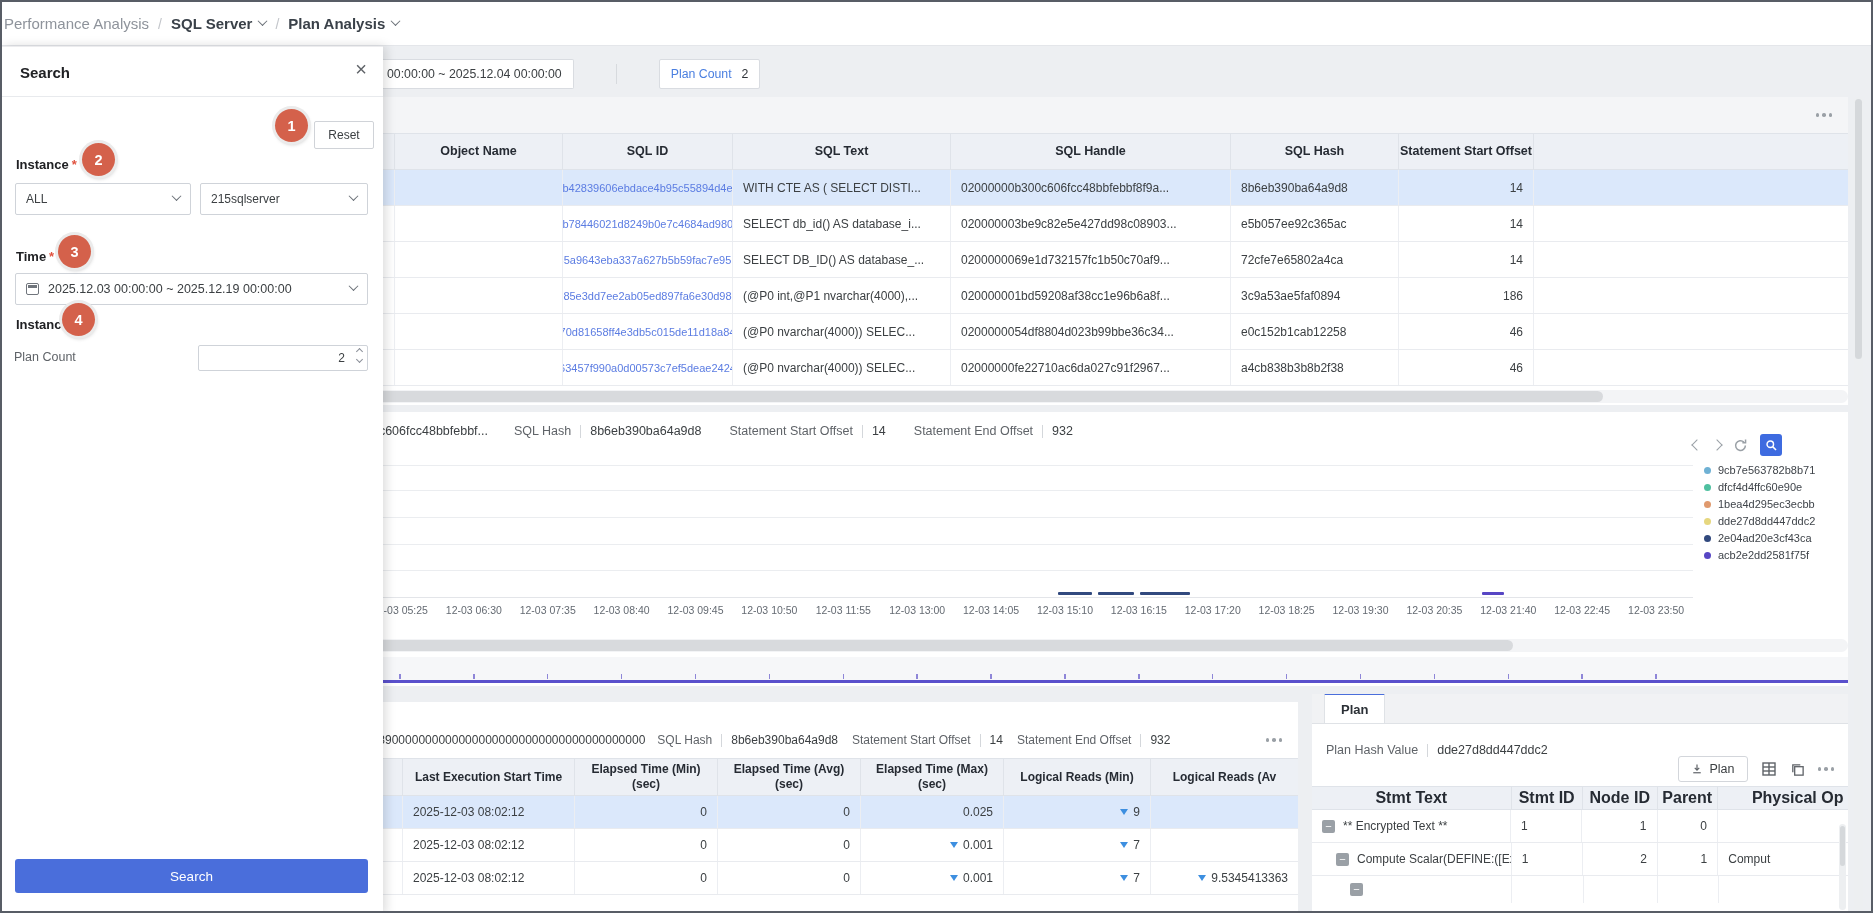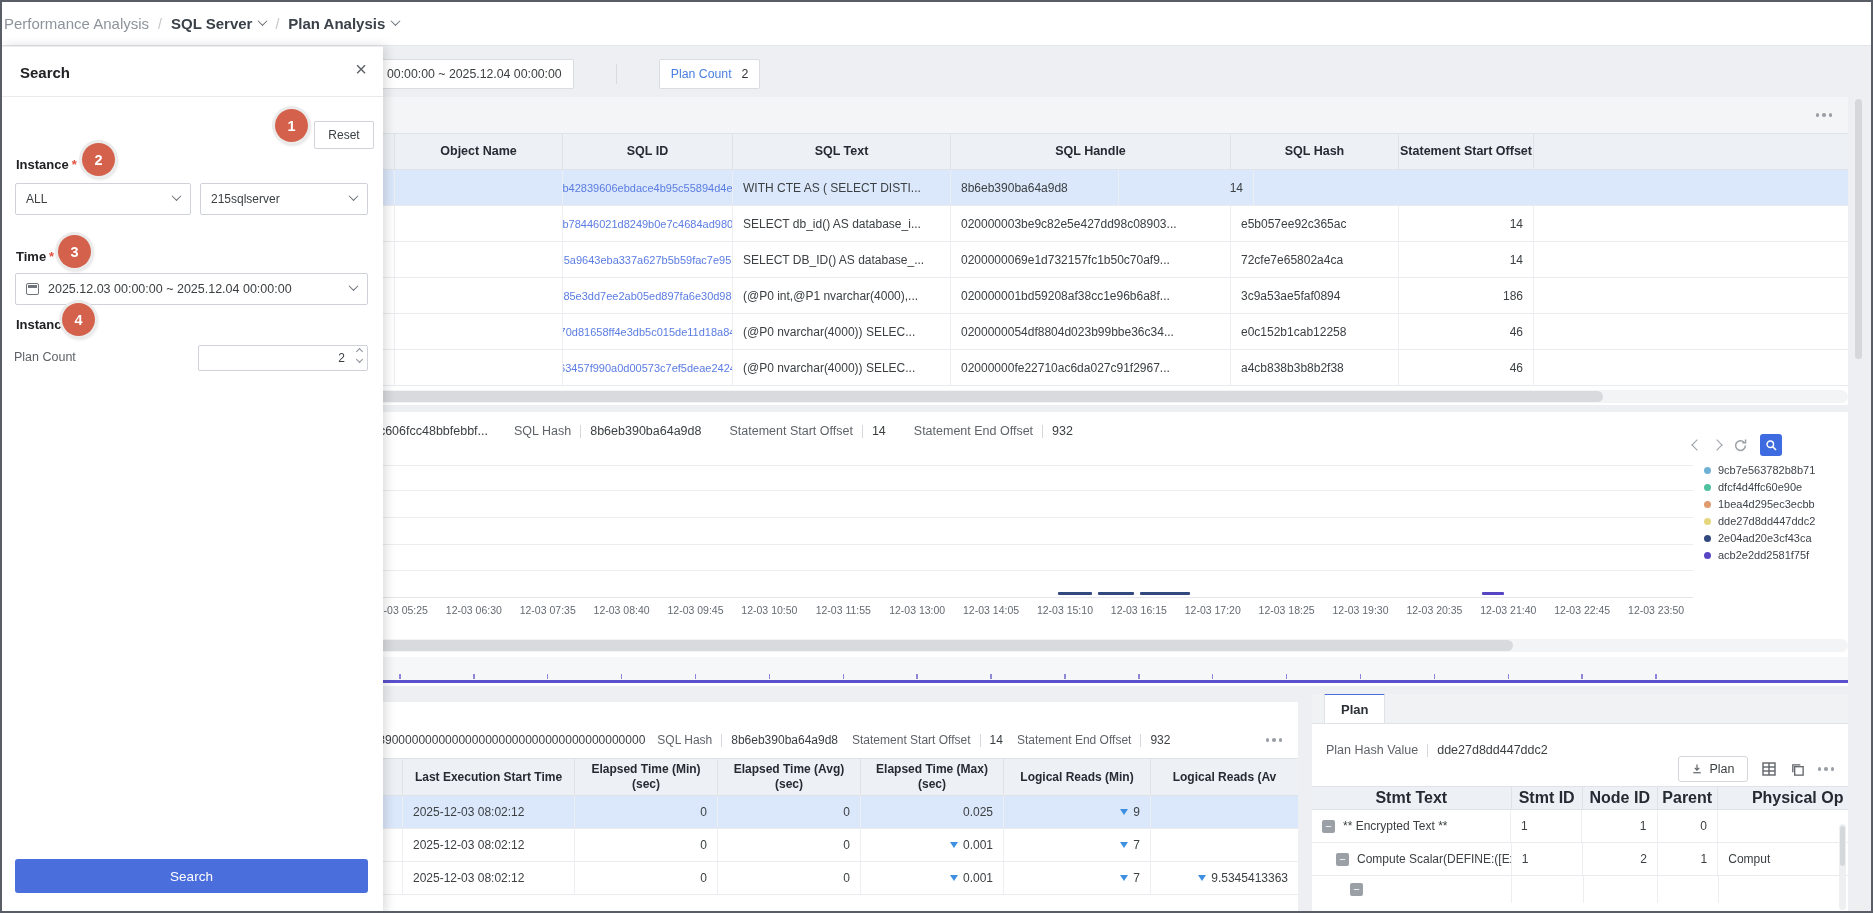--- a/index.html
+++ b/index.html
@@ -151,20 +151,21 @@
     <div class="th a5">SQL Hash</div>
     <div class="th a6">Statement Start Offset</div>
     <div class="th a7"></div>
   </div>
 
   <div class="tr sqlrow sel">
     <div class="td a0"></div>
       <div class="td a1"></div>
     <div class="td c a2 link sqlid">22b42839606ebdace4b95c55894d4ea7</div>
     <div class="td a3">WITH CTE AS ( SELECT DISTI...</div>
+    <div class="td a4">02000000b300c606fcc48bbfebbf8f9a...</div>
     <div class="td a5">8b6eb390ba64a9d8</div>
     <div class="td r a6">14</div>
     <div class="td a7"></div>
   </div>
   <div class="tr sqlrow">
     <div class="td a0"></div>
       <div class="td a1"></div>
     <div class="td c a2 link sqlid">18b78446021d8249b0e7c4684ad980ca</div>
     <div class="td a3">SELECT db_id() AS database_i...</div>
     <div class="td a4">020000003be9c82e5e427dd98c08903...</div>
@@ -567,21 +568,21 @@
     <i class="chev-d"></i>
   </div>
 
   <div class="flabel" style="left:14px; top:202px;">
     <span>Time</span><span class="req">*</span>
   </div>
   <div class="badge" style="left:56px; top:188px;">3</div>
 
   <div class="select" style="left:13px; top:226px; width:353px; font-size:12.5px;">
     <span class="cal"></span>
-    <span>2025.12.03 00:00:00 ~ 2025.12.04 00:00:00</span>
+    <span>2025.12.03 00:00:00 ~ 2025.12.19 00:00:00</span>
     <i class="chev-d"></i>
   </div>
 
   <div class="flabel" style="left:14px; top:270px;">Instance</div>
   <div class="badge" style="left:60px; top:256px;">4</div>
 
   <div class="sublabel" style="left:12px; top:303px;">Plan Count</div>
   <div class="numinput" style="left:196px; top:298px; width:170px;">
     <span>2</span>
     <span class="spin">

